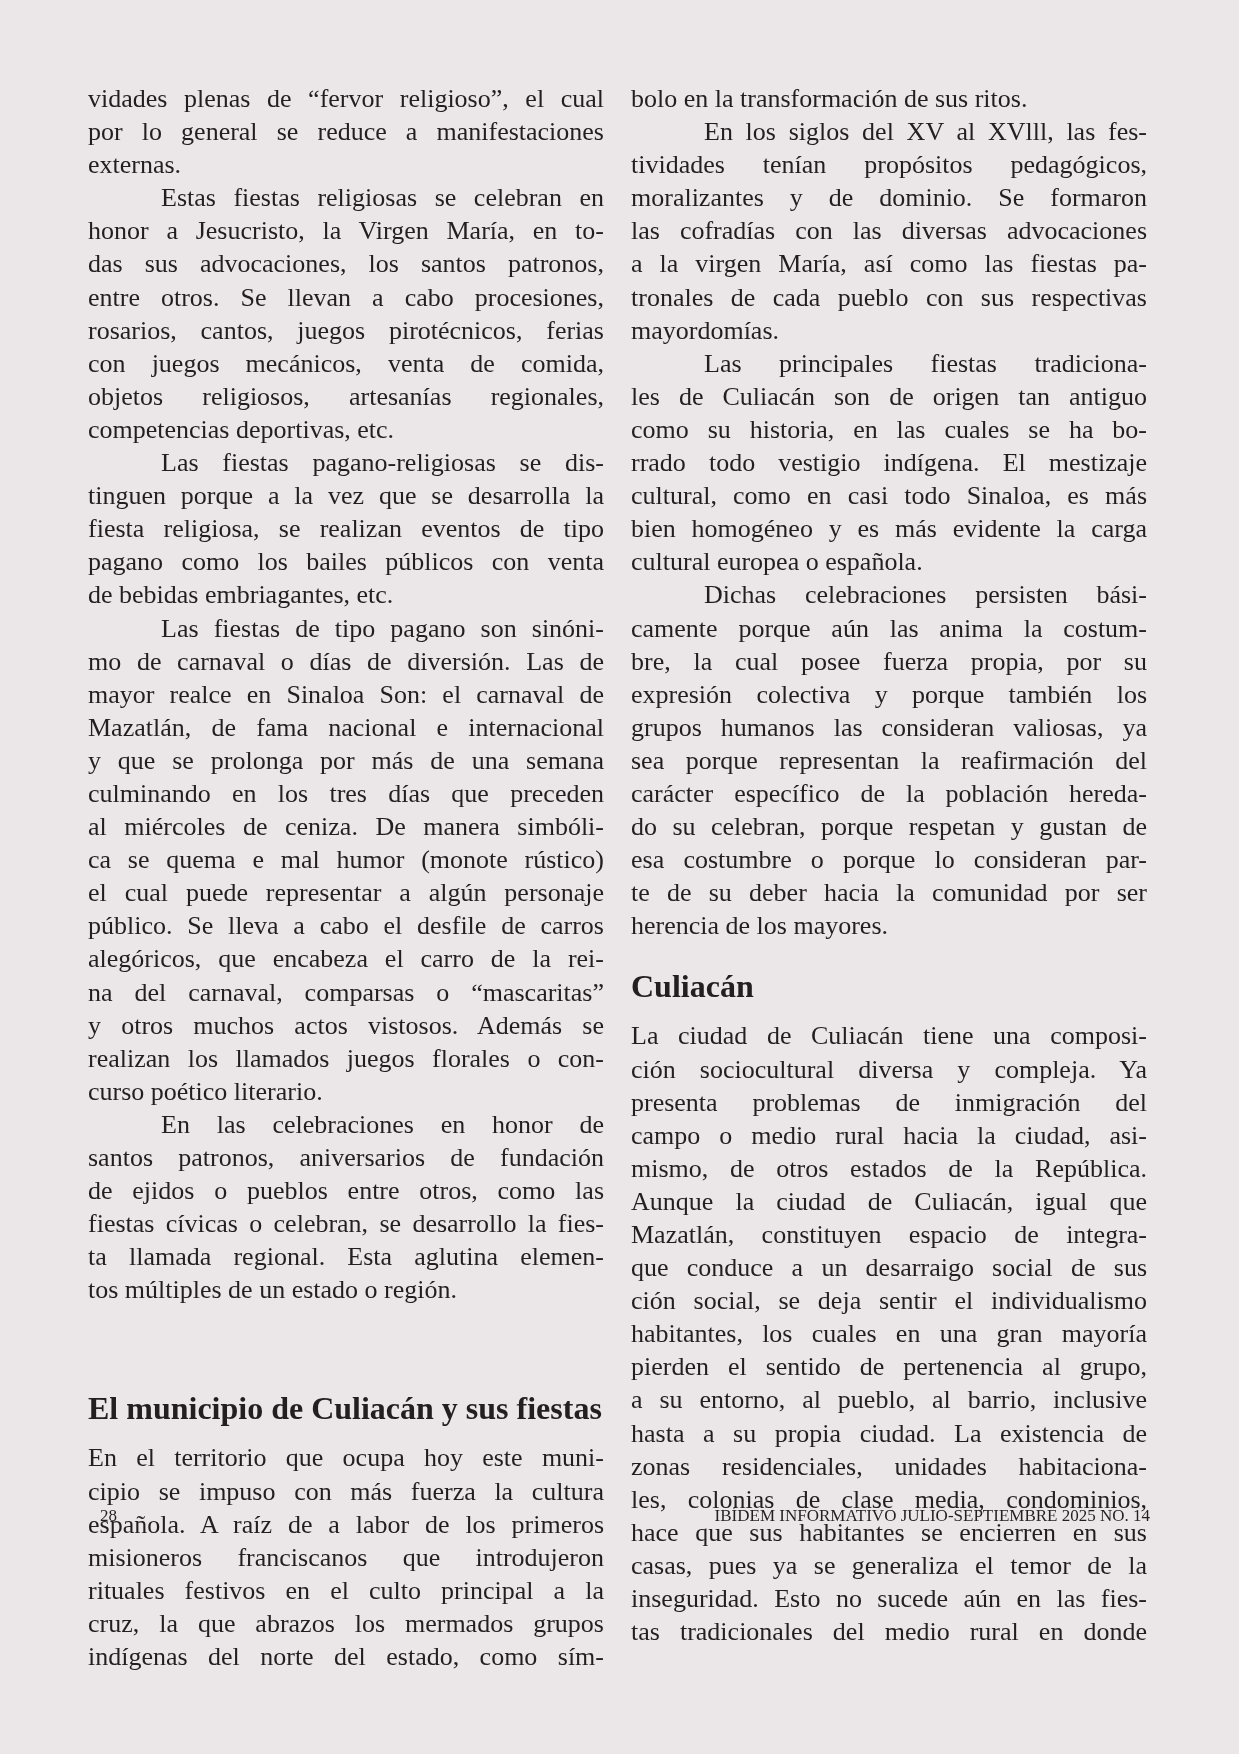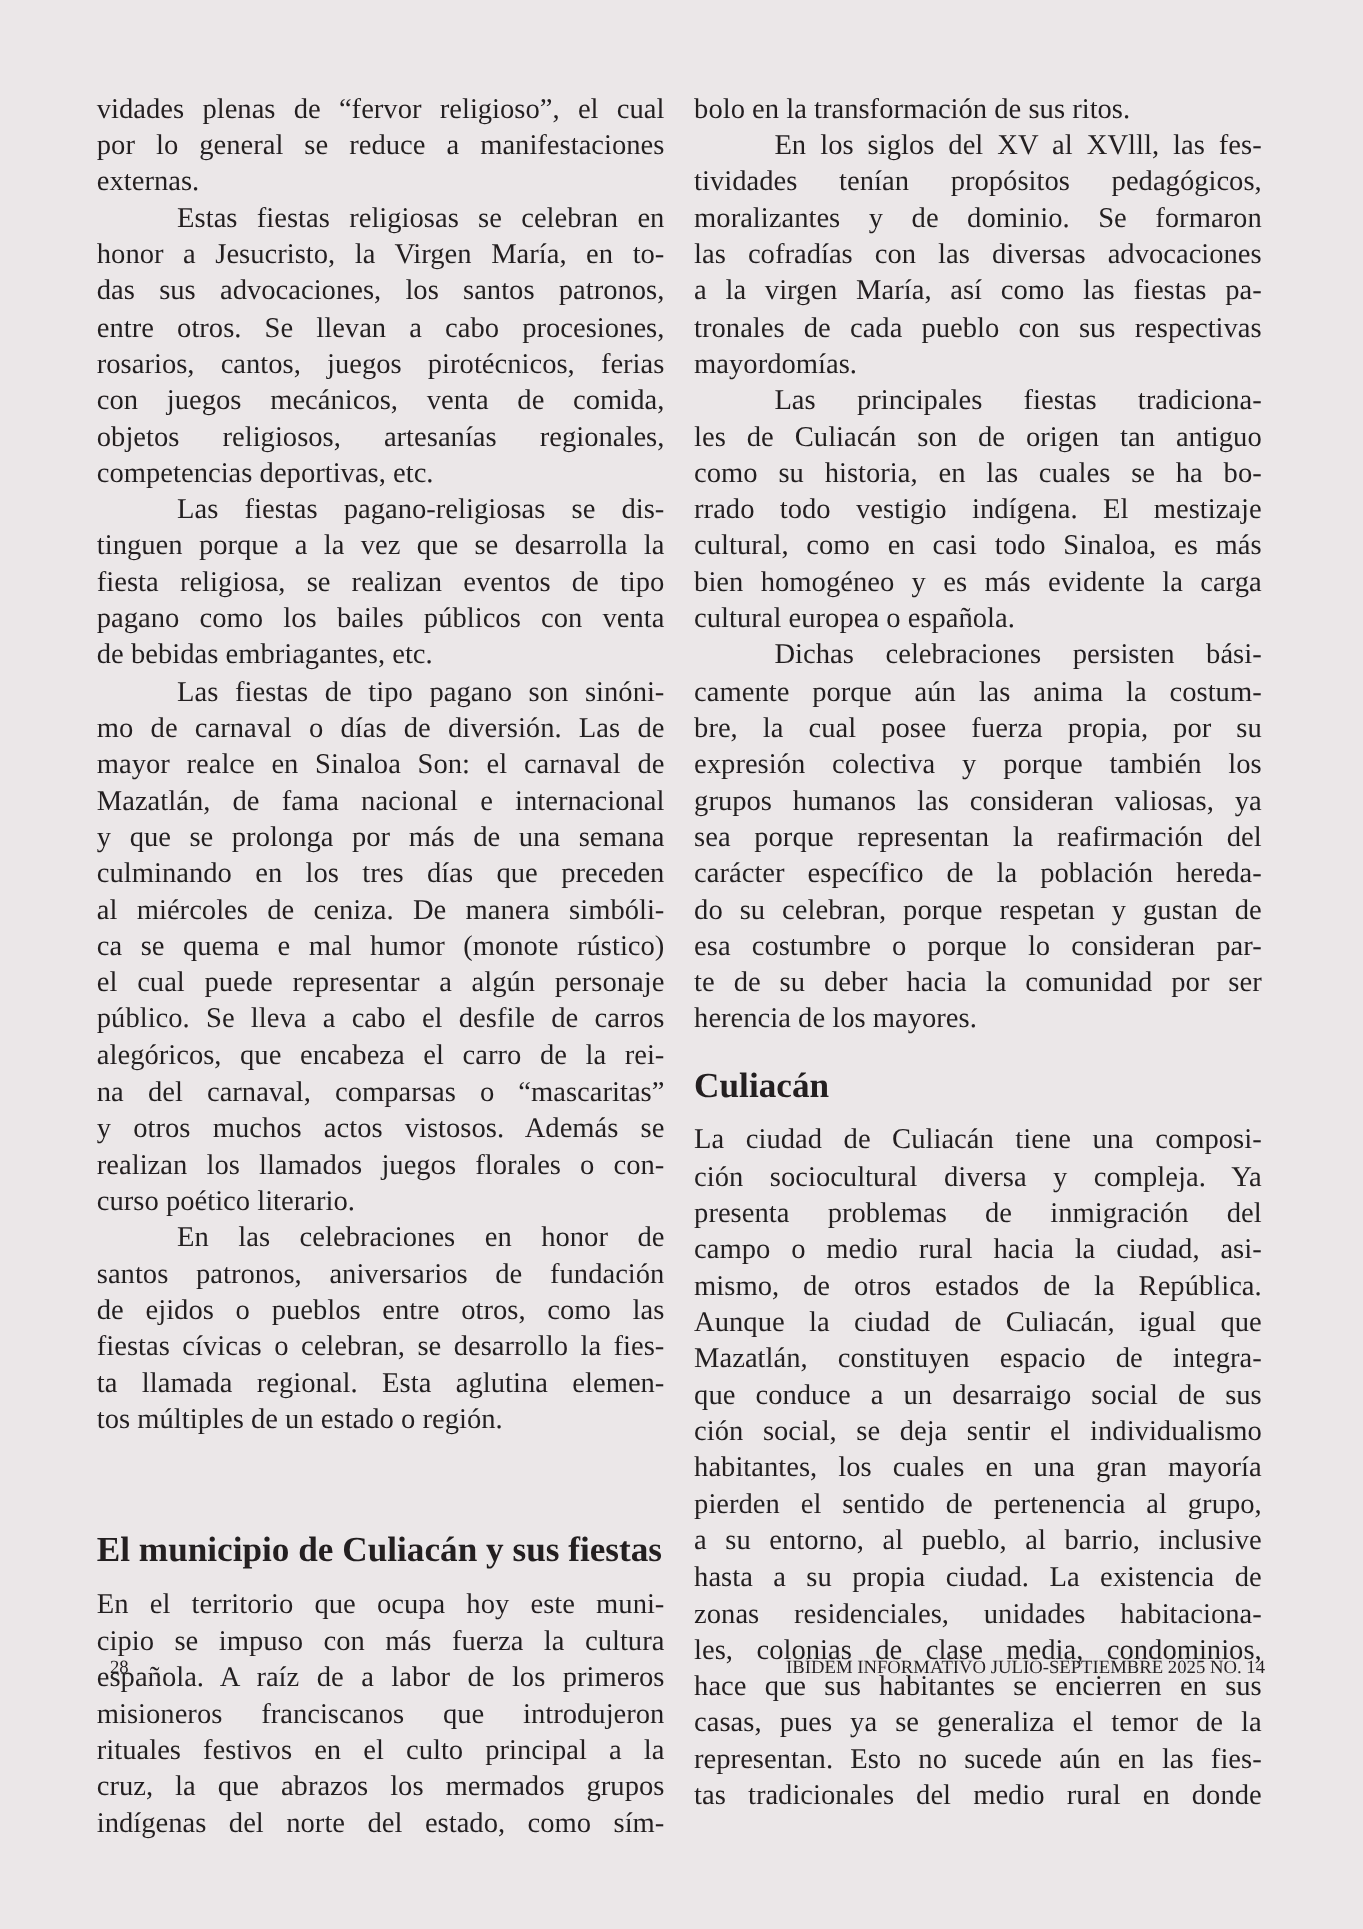--- a/index.html
+++ b/index.html
@@ -157,19 +157,19 @@
       <span class="line">que conduce a un desarraigo social de sus</span>
       <span class="line">ción social, se deja sentir el individualismo</span>
       <span class="line">habitantes, los cuales en una gran mayoría</span>
       <span class="line">pierden el sentido de pertenencia al grupo,</span>
       <span class="line">a su entorno, al pueblo, al barrio, inclusive</span>
       <span class="line">hasta a su propia ciudad. La existencia de</span>
       <span class="line">zonas residenciales, unidades habitaciona-</span>
       <span class="line">les, colonias de clase media, condominios,</span>
       <span class="line">hace que sus habitantes se encierren en sus</span>
       <span class="line">casas, pues ya se generaliza el temor de la</span>
-      <span class="line">representan. Esto no sucede aún en las fies-</span>
+      <span class="line">inseguridad. Esto no sucede aún en las fies-</span>
       <span class="line">tas tradicionales del medio rural en donde</span>
     </div>
 </div>
 
 <div class="footer" id="page-number">28</div>
 <div class="footer" id="running-footer">IBÍDEM INFORMATIVO JULIO-SEPTIEMBRE 2025 NO. 14</div>
 
 </body></html>

